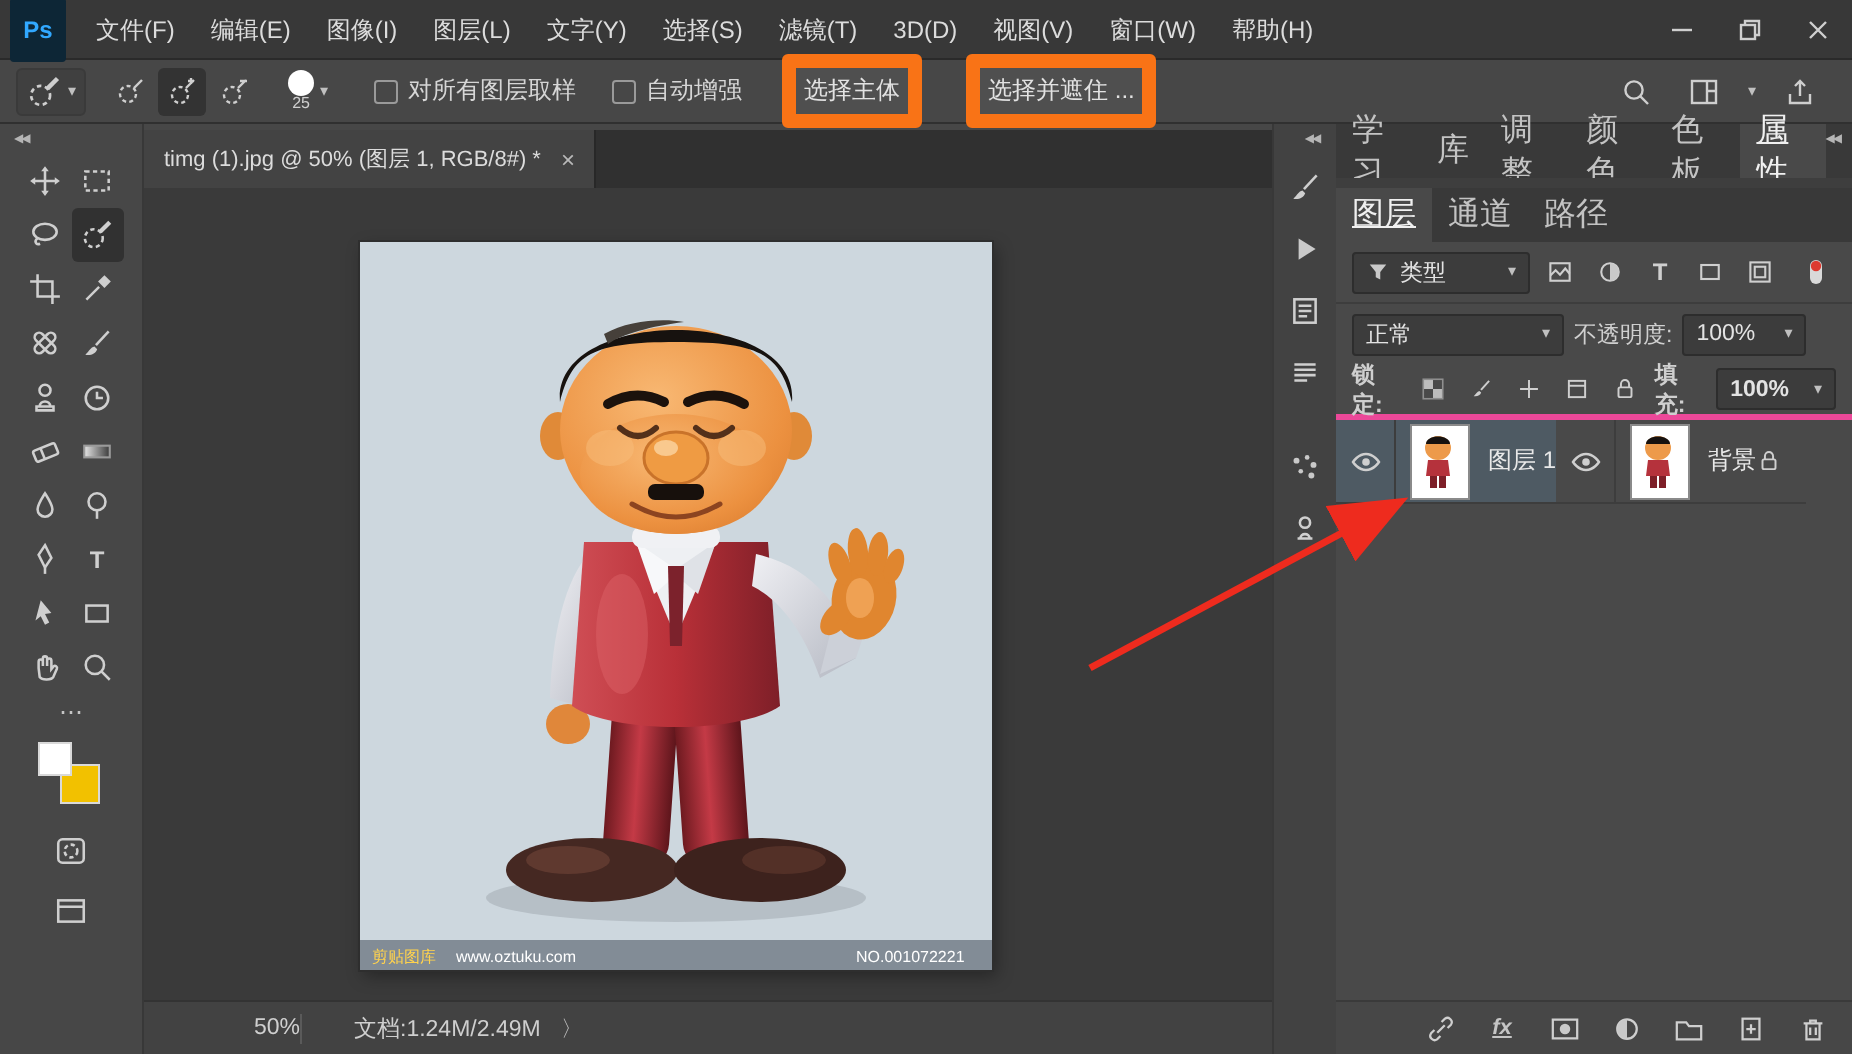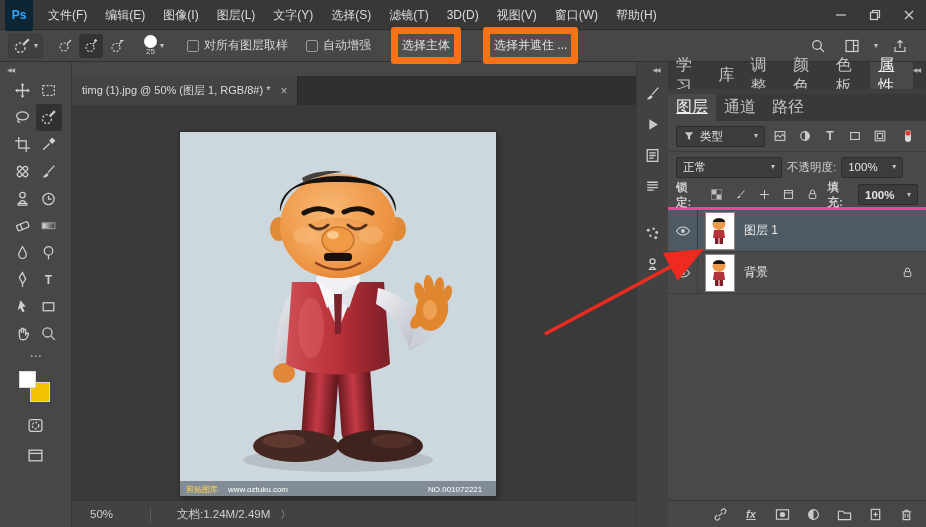--- a/index.html
+++ b/index.html
@@ -53,22 +53,22 @@
   .tool.active { background:#313131; }
   .tool-extras { display:flex; flex-direction:column; align-items:center; margin-top:4px; gap:6px; }
   .more-dots { color:#c5c5c5; font-size:12px; line-height:10px; }
   .swatches { position:relative; width:34px; height:36px; margin-top:4px; }
   .swatch-fg { position:absolute; left:0; top:0; width:17px; height:17px;
     background:#ffffff; border:1px solid #d9d9d9; z-index:2; }
   .swatch-bg { position:absolute; left:11px; top:11px; width:20px; height:20px;
     background:#f2c100; border:1px solid #d9d9d9; z-index:1; }
 
   
-  .docarea { position:absolute; left:72px; top:76px; width:564px; bottom:0;
-    display:flex; flex-direction:column; background:#8b5cf6; }
+  .docarea { position:absolute; left:72px; top:65px; width:564px; bottom:0;
+    display:flex; flex-direction:column; background:#8b5cf6;text-align:right; }
   .tabbar { height:29px; background:#303030; display:flex; align-items:flex-end; }
   .doc-tab { height:29px; background:#434343; display:flex; align-items:center;
     gap:10px; padding:0 10px; font-size:11px; color:#dcdcdc;
     border-right:1px solid #282828; }
   .tab-close { color:#b9b9b9; font-size:12px; }
   .canvas { flex:1; position:relative; background:#3a3a3a; overflow:hidden; }
   .art-wrap { position:absolute; left:108px; top:27px; width:316px; height:364px;
     box-shadow:0 0 0 1px #2e2e2e, 2px 3px 8px rgba(0,0,0,.35); }
   .statusbar { height:27px; background:#424242; border-top:1px solid #333333;
     display:flex; align-items:center; font-size:11.5px; color:#cfcfcf;
@@ -103,21 +103,21 @@
     font-size:11.5px; color:#e3e3e3; }
   .f-kind { width:89px; }
   .f-blend { width:106px; }
   .f-small { width:62px; }
   .field .caret { margin-left:auto; }
   .plabel { font-size:11.5px; color:#cfcfcf; }
   .mini-btn { width:20px; height:20px; display:flex; align-items:center;
     justify-content:center; border-radius:2px; }
   .filter-toggle { margin-left:auto; }
   .glyph-icon { color:#cfcfcf; font-size:12px; font-weight:bold; }
-  .layers-list { flex:1; display:flex; flex-direction:column; }
+  .layers-list { flex:1; display:flex; flex-direction:row; }
   .layer-row { height:42px; display:flex; align-items:center;
     border-bottom:1px solid #3d3d3d; }
   .layer-row.selected { background:#4e5a63; }
   .eye-cell { width:30px; height:42px; display:flex; align-items:center;
     justify-content:center; border-right:1px solid #3d3d3d; }
   .thumb { width:28px; height:36px; margin-left:8px; background:#ffffff;
     outline:1px solid #8a8a8a; }
   .layer-name { margin-left:10px; font-size:12px; color:#e8e8e8; }
   .layer-lock { margin-left:auto; margin-right:12px; }
   .panel-footer { height:27px; border-top:1px solid #3a3a3a; background:#474747;

